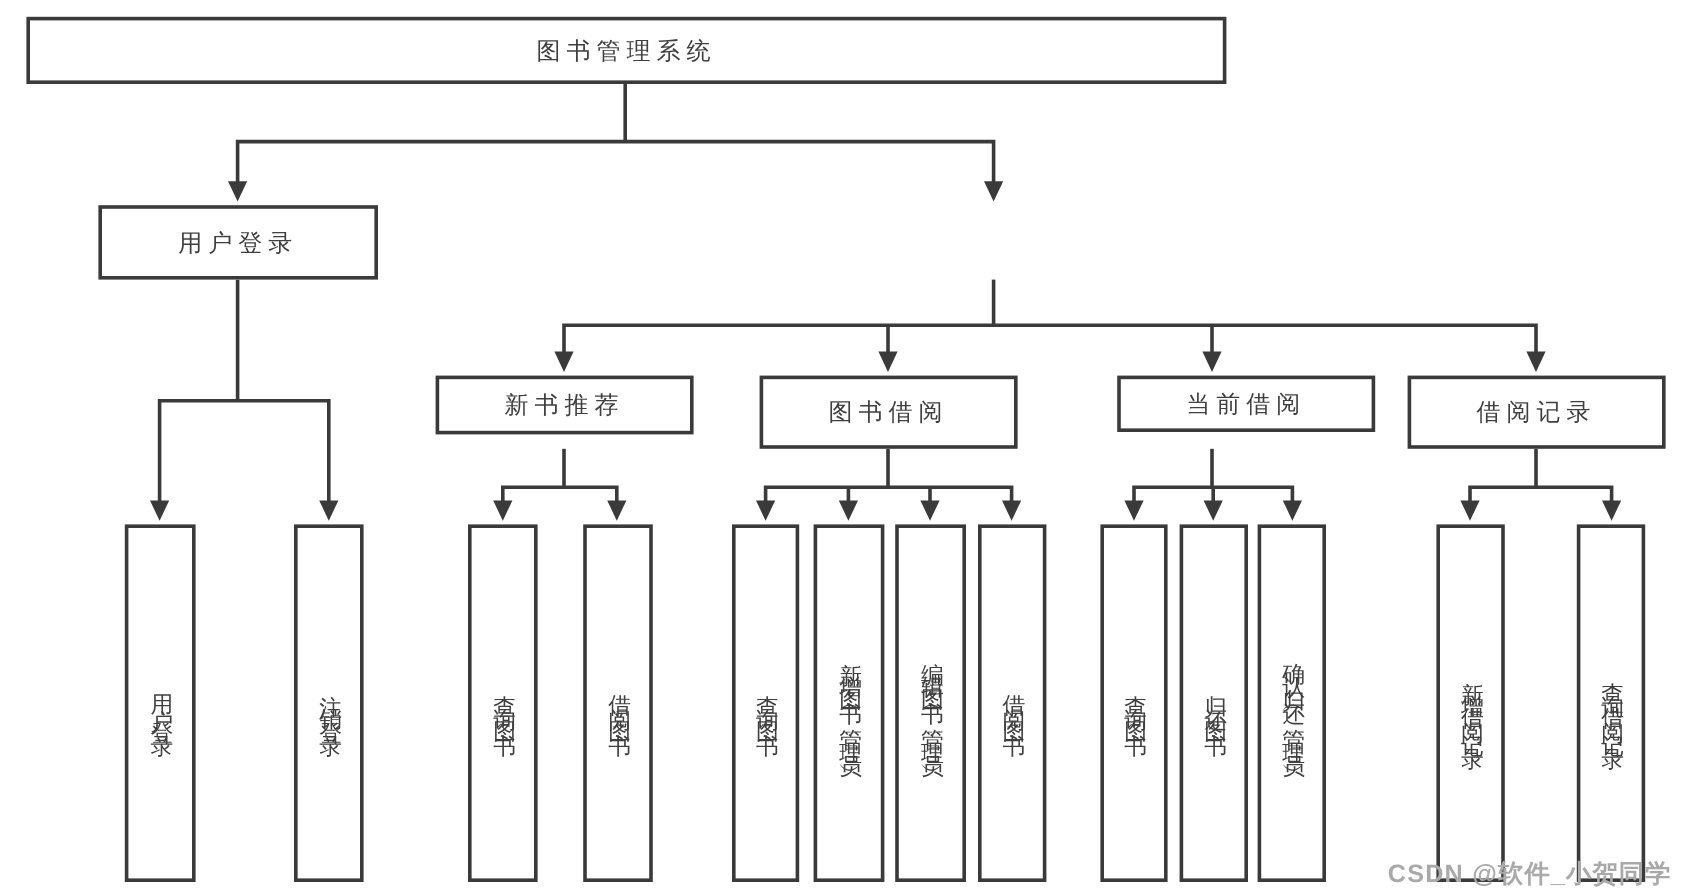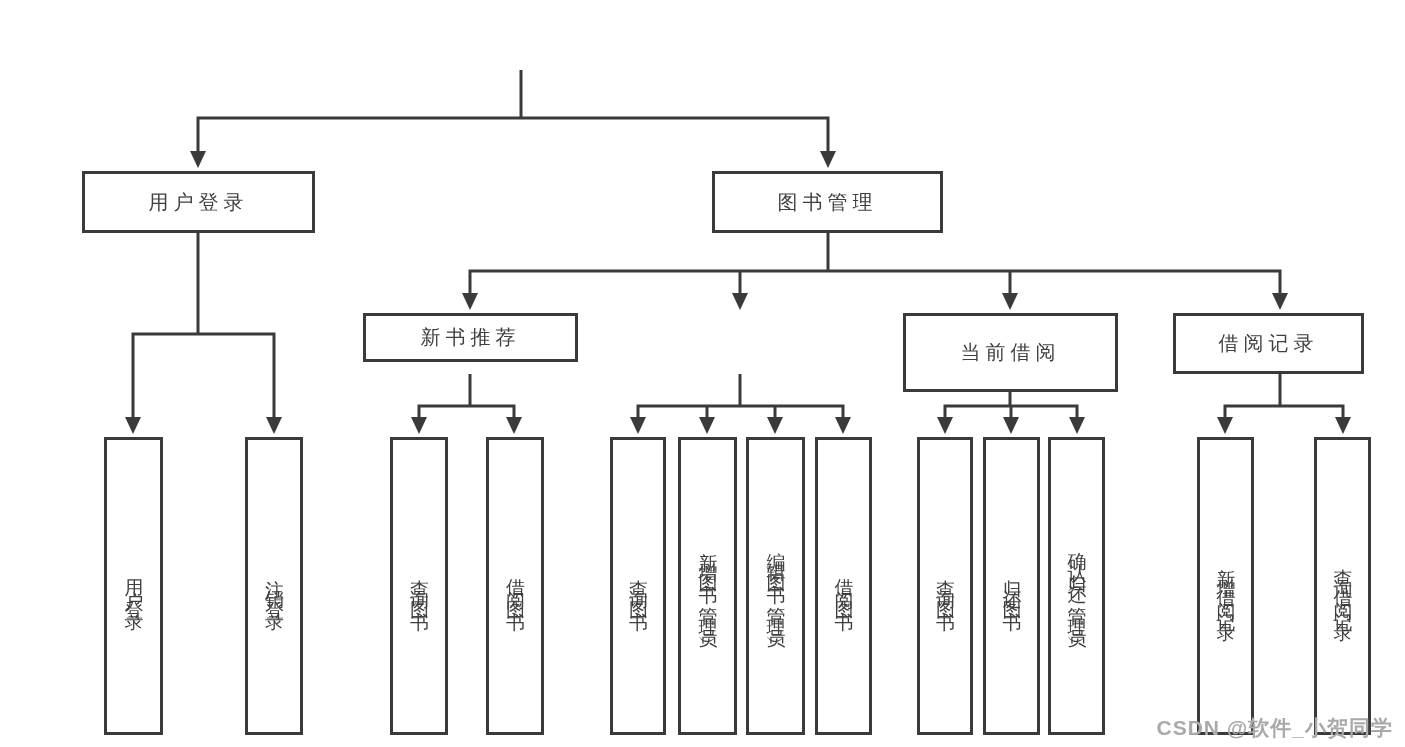--- a/index.html
+++ b/index.html
@@ -109,35 +109,38 @@
       <polygon points="767,417 783,417 775,434"></polygon>
       <polygon points="835,417 851,417 843,434"></polygon>
       <polygon points="937,417 953,417 945,434"></polygon>
       <polygon points="1003,417 1019,417 1011,434"></polygon>
       <polygon points="1069,417 1085,417 1077,434"></polygon>
       <polygon points="1217,417 1233,417 1225,434"></polygon>
       <polygon points="1335,417 1351,417 1343,434"></polygon>
     </g>
   </svg>
 
+  <div class="node" style="left:22px; top:14px; width:1000px; height:56px;">
+    <span class="lbl">图书管理系统</span>
+  </div>
 
   <div class="node" style="left:82px; top:171px; width:233px; height:62px;">
     <span class="lbl">用户登录</span>
-  </div>
-  <div class="node" style="left:712px; top:171px; width:231px; height:62px;">
-    <span class="lbl">图书管理</span>
   </div>
 
   <div class="node" style="left:363px; top:313px; width:215px; height:49px;">
     <span class="lbl">新书推荐</span>
   </div>
-  <div class="node" style="left:903px; top:313px; width:215px; height:79px;">
+  <div class="node" style="left:633px; top:313px; width:215px; height:61px;">
+    <span class="lbl">图书借阅</span>
+  </div>
+  <div class="node" style="left:931px; top:313px; width:215px; height:47px;">
     <span class="lbl">当前借阅</span>
   </div>
-  <div class="node" style="left:1173px; top:313px; width:191px; height:61px;">
+  <div class="node" style="left:1173px; top:313px; width:215px; height:61px;">
     <span class="lbl">借阅记录</span>
   </div>
 
   <div class="node vbox" style="left:104px; top:437px; width:59px; height:298px;">
     <span class="lbl">用户登录</span>
   </div>
   <div class="node vbox" style="left:245px; top:437px; width:58px; height:298px;">
     <span class="lbl">注销登录</span>
   </div>
 

